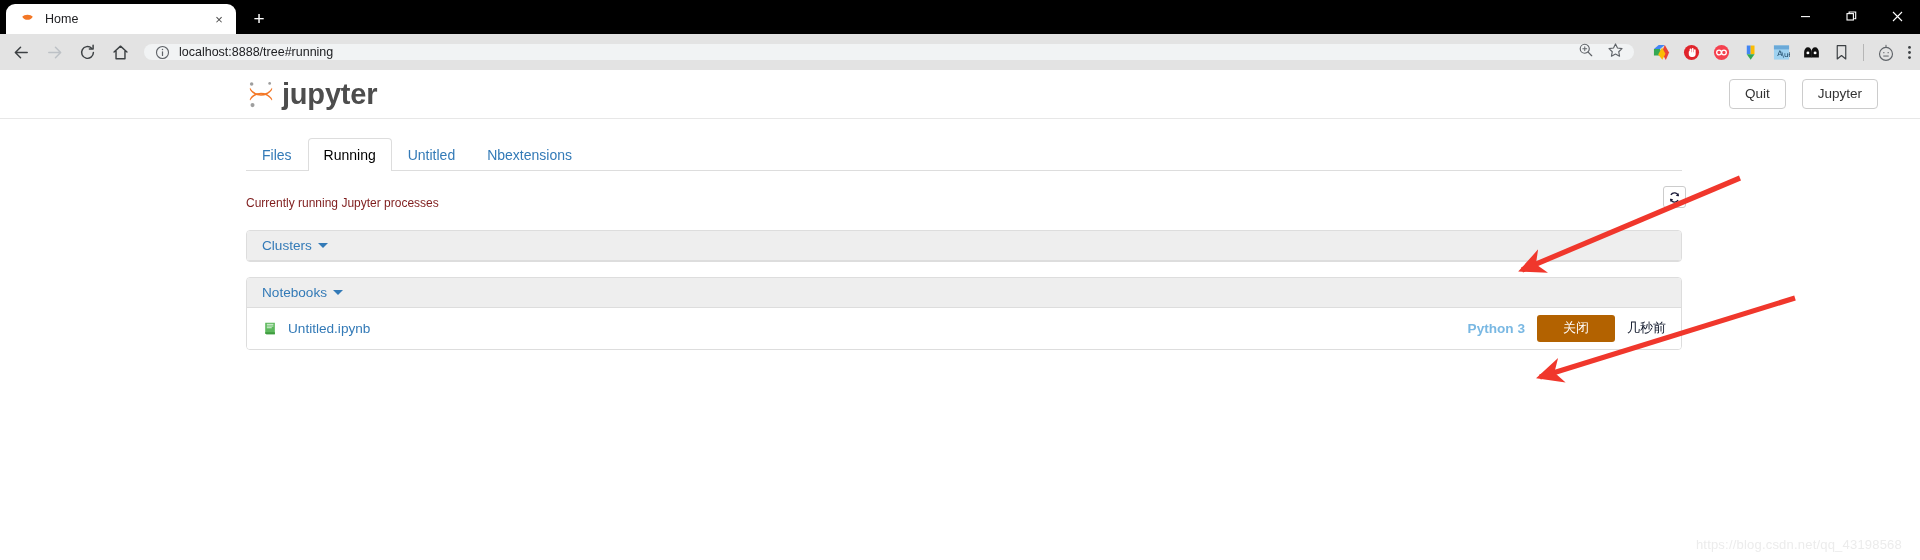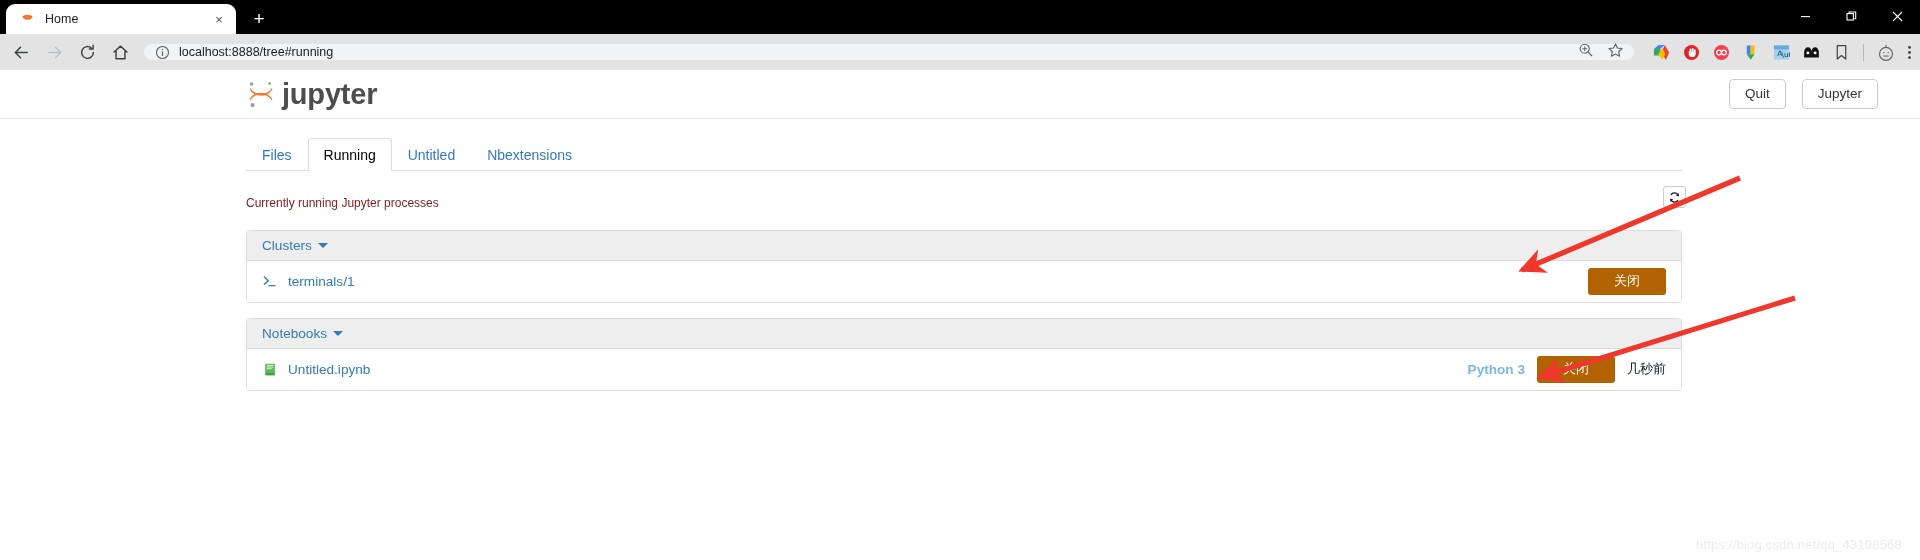--- a/index.html
+++ b/index.html
@@ -346,31 +346,20 @@
             <path d="M12.9 2.6l.3 3.8-3.6-.6z" fill="#1b1b3a"></path>
             <path d="M3.1 13.4l-.3-3.8 3.6.6z" fill="#1b1b3a"></path>
           </svg>
         </div>
       </div>
 
       <div class="panel">
         <div class="panel-head">
           <span class="panel-head-label">Clusters</span>
           <span class="caret"></span>
-        </div>
-        <div class="row">
-          <span class="row-icon">
-            <svg viewBox="0 0 18 18" width="17" height="17">
-              <path d="M2.5 4.2L6.6 8.1 2.5 12" fill="none" stroke="#337ab7" stroke-width="1.5" stroke-linecap="round" stroke-linejoin="round"></path>
-              <path d="M7.4 13.4h6.4" stroke="#337ab7" stroke-width="1.5" stroke-linecap="round"></path>
-            </svg>
-          </span>
-          <span class="row-label">terminals/1</span>
-          <span class="row-spacer"></span>
-          <button class="close-btn">关闭</button>
         </div>
       </div>
 
       <div class="panel">
         <div class="panel-head">
           <span class="panel-head-label">Notebooks</span>
           <span class="caret"></span>
         </div>
         <div class="row">
           <span class="row-icon">

